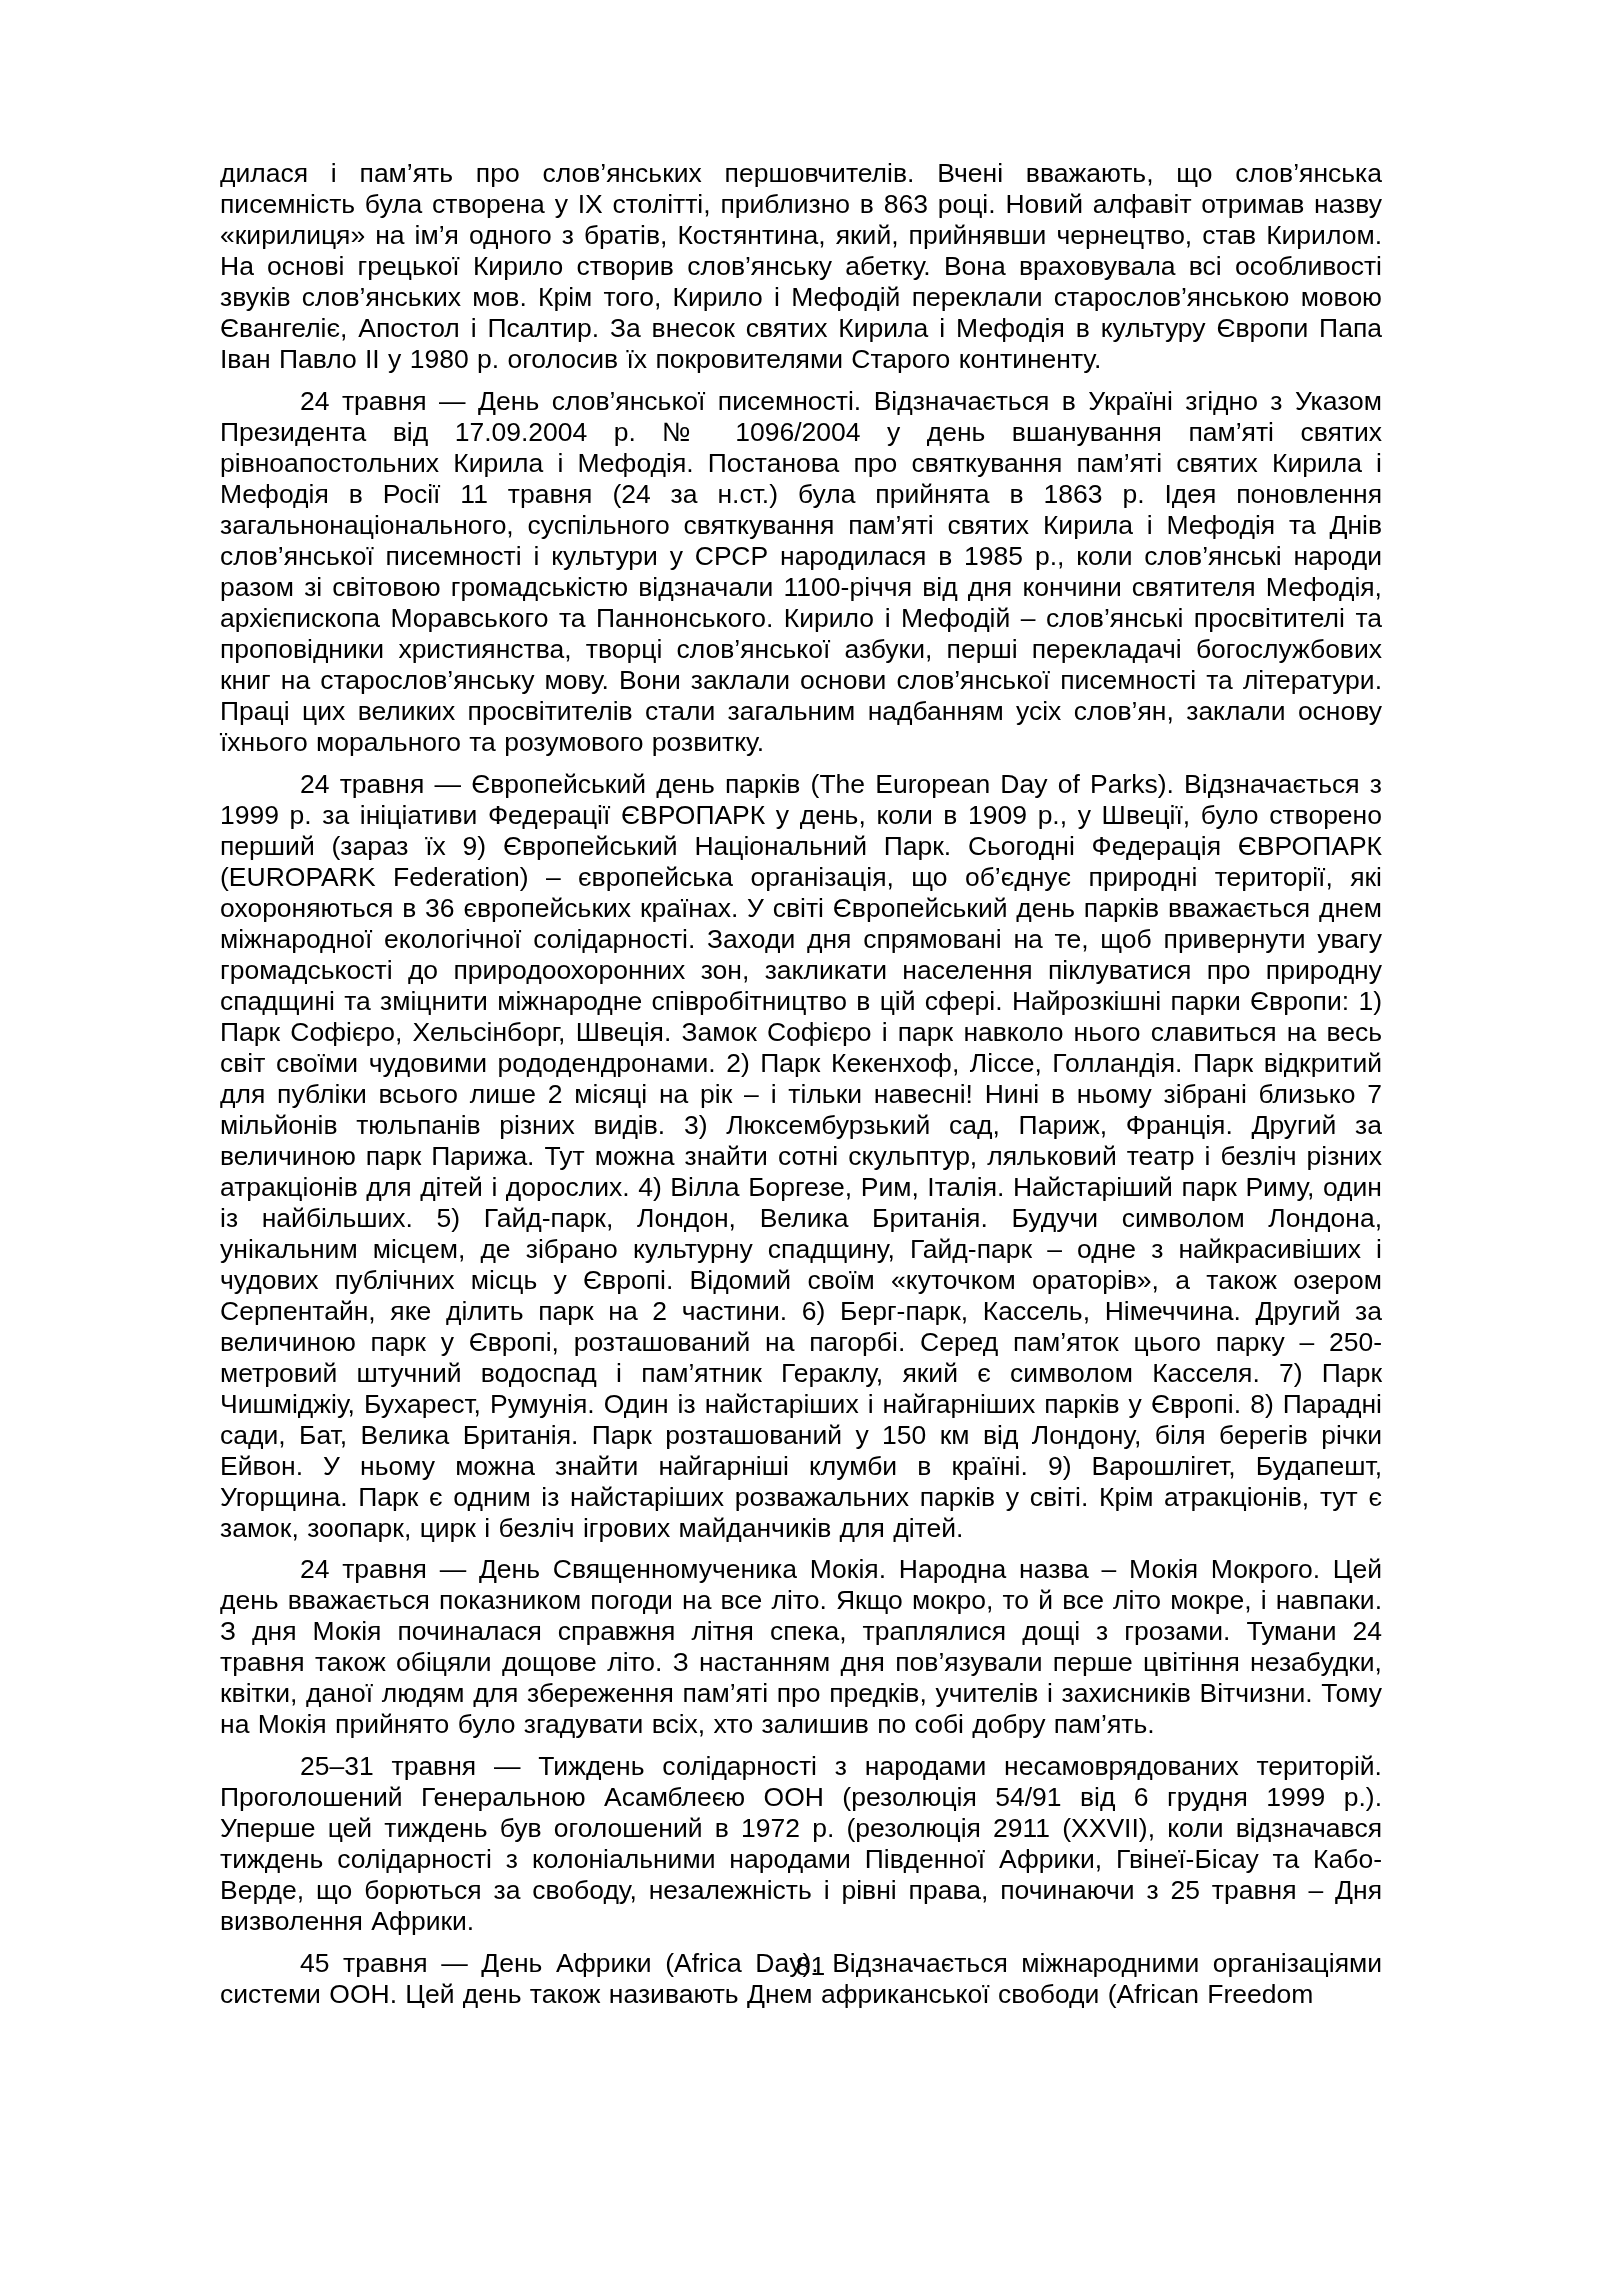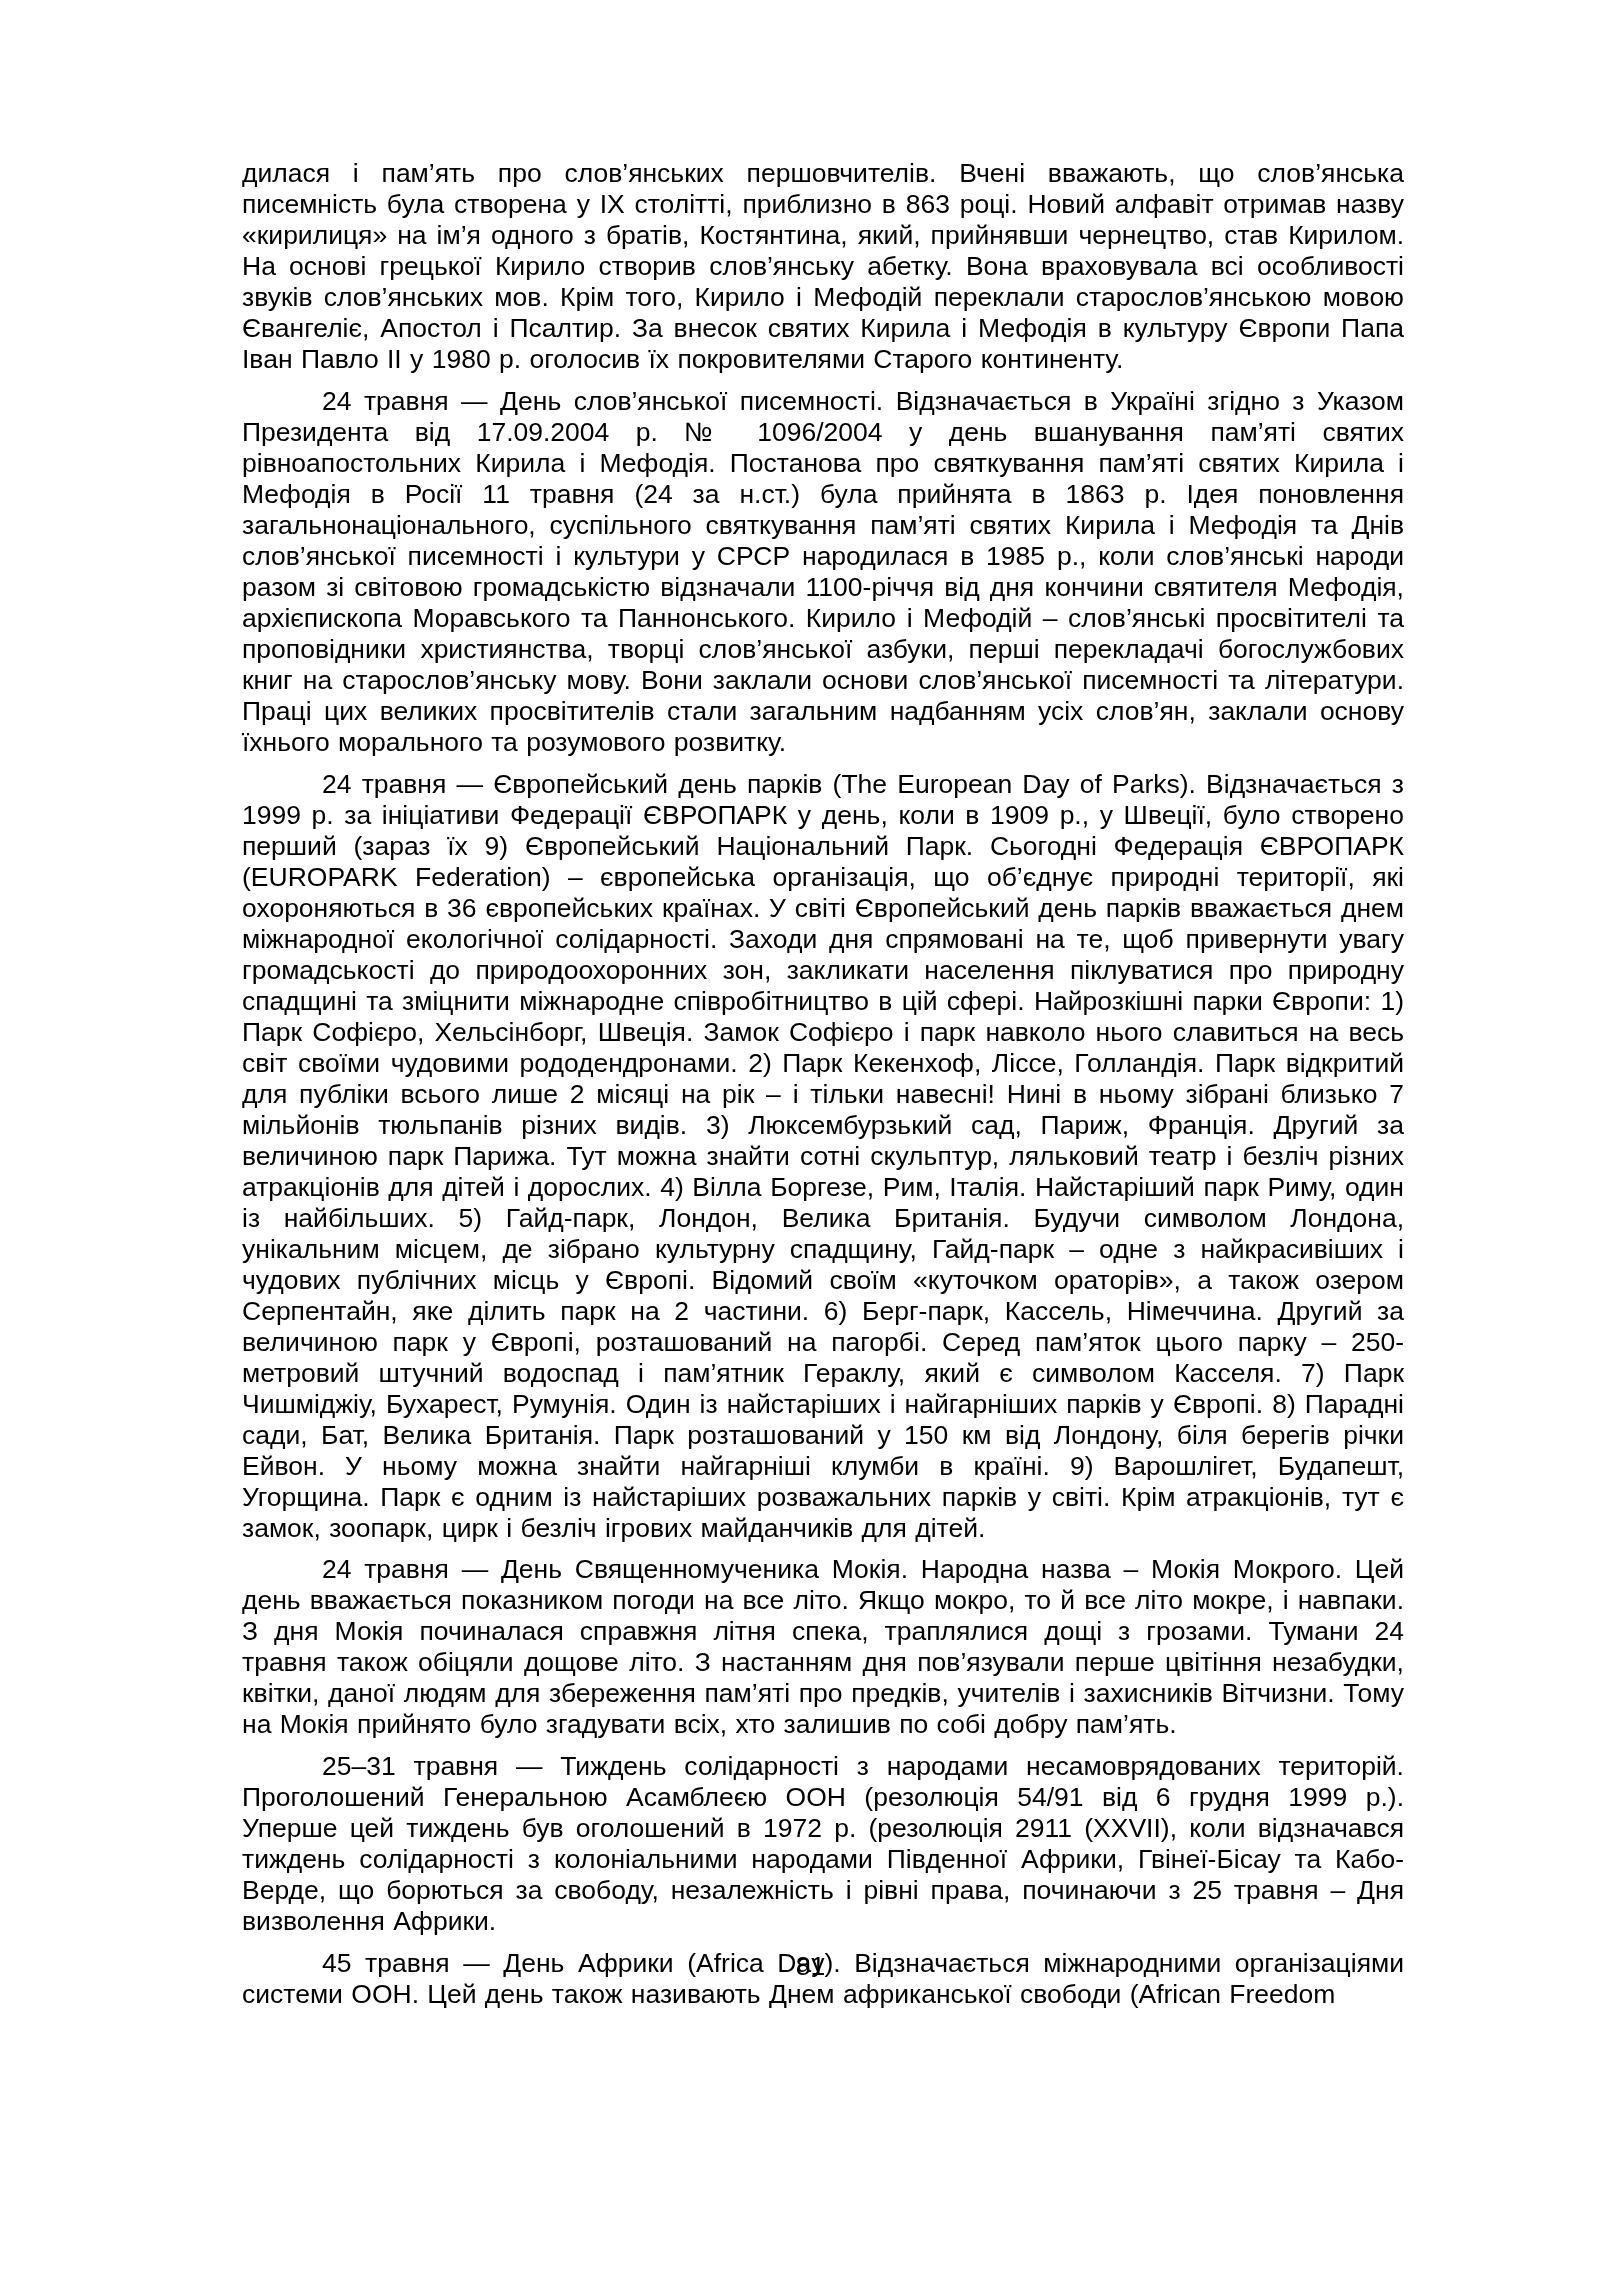--- a/index.html
+++ b/index.html
@@ -9,21 +9,21 @@
   body {
     width: 1621px;
     height: 2293px;
     background: #ffffff;
     position: relative;
     font-family: "Liberation Sans", "DejaVu Sans", sans-serif;
     color: #000000;
   }
   .page-content {
     position: absolute;
-    left: 242px;
+    left: 220px;
     top: 158px;
     width: 1162px;
   }
   p.para {
     margin: 0 0 10.8px 0;
     font-size: 26.5px;
     line-height: 31px;
     text-align: justify;
     text-indent: 80px;
     word-spacing: 1px;

